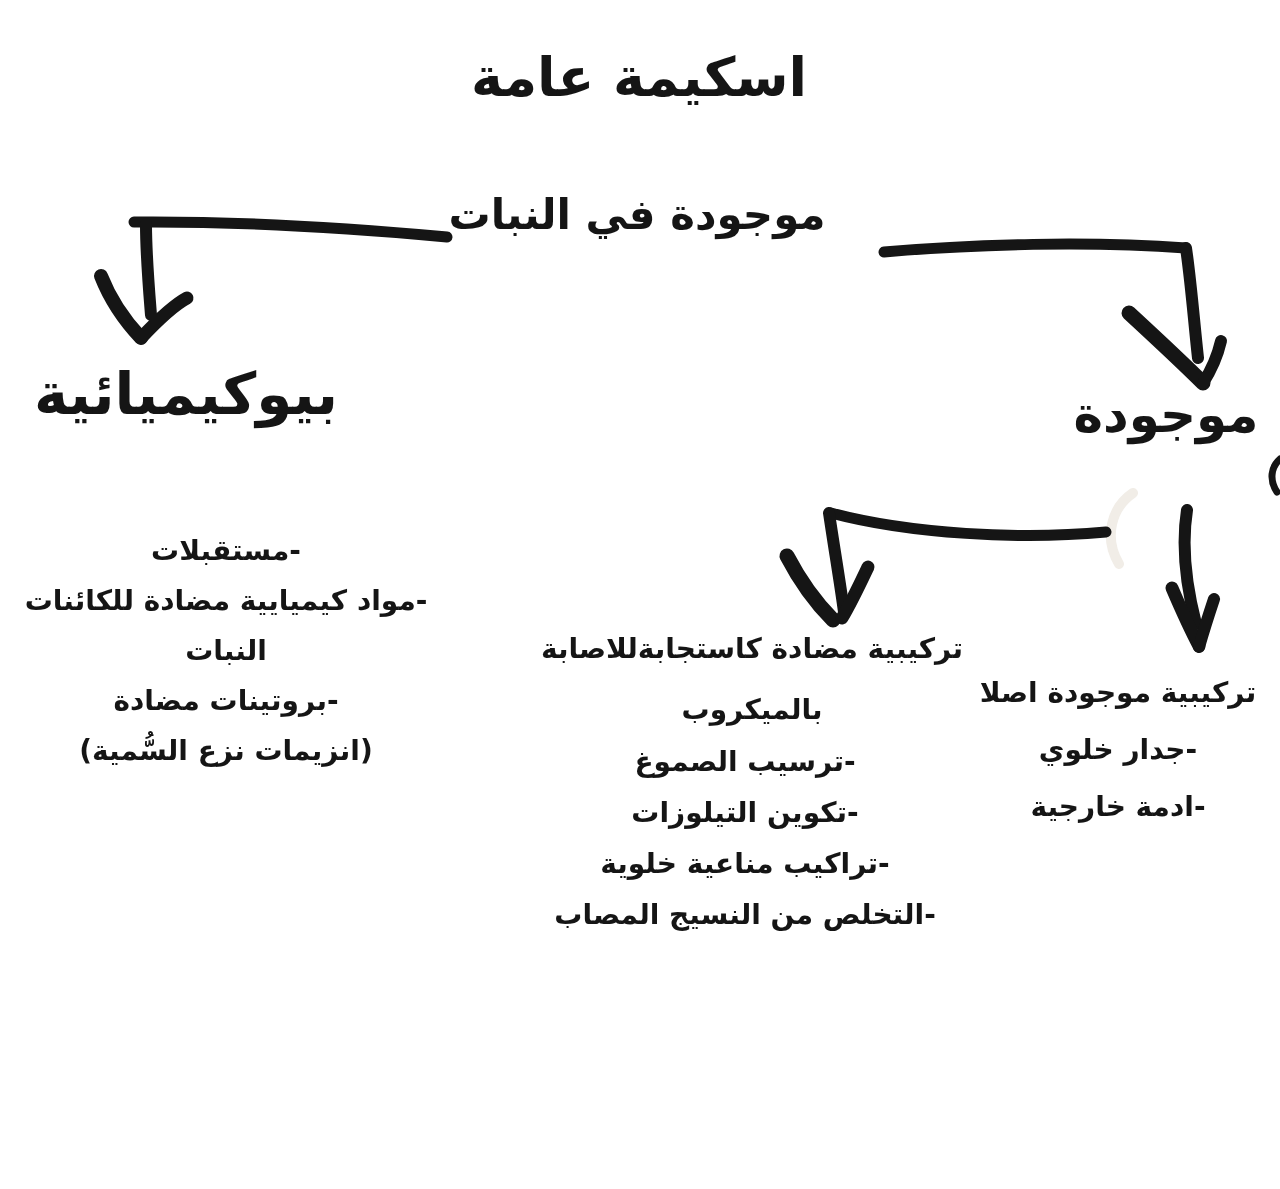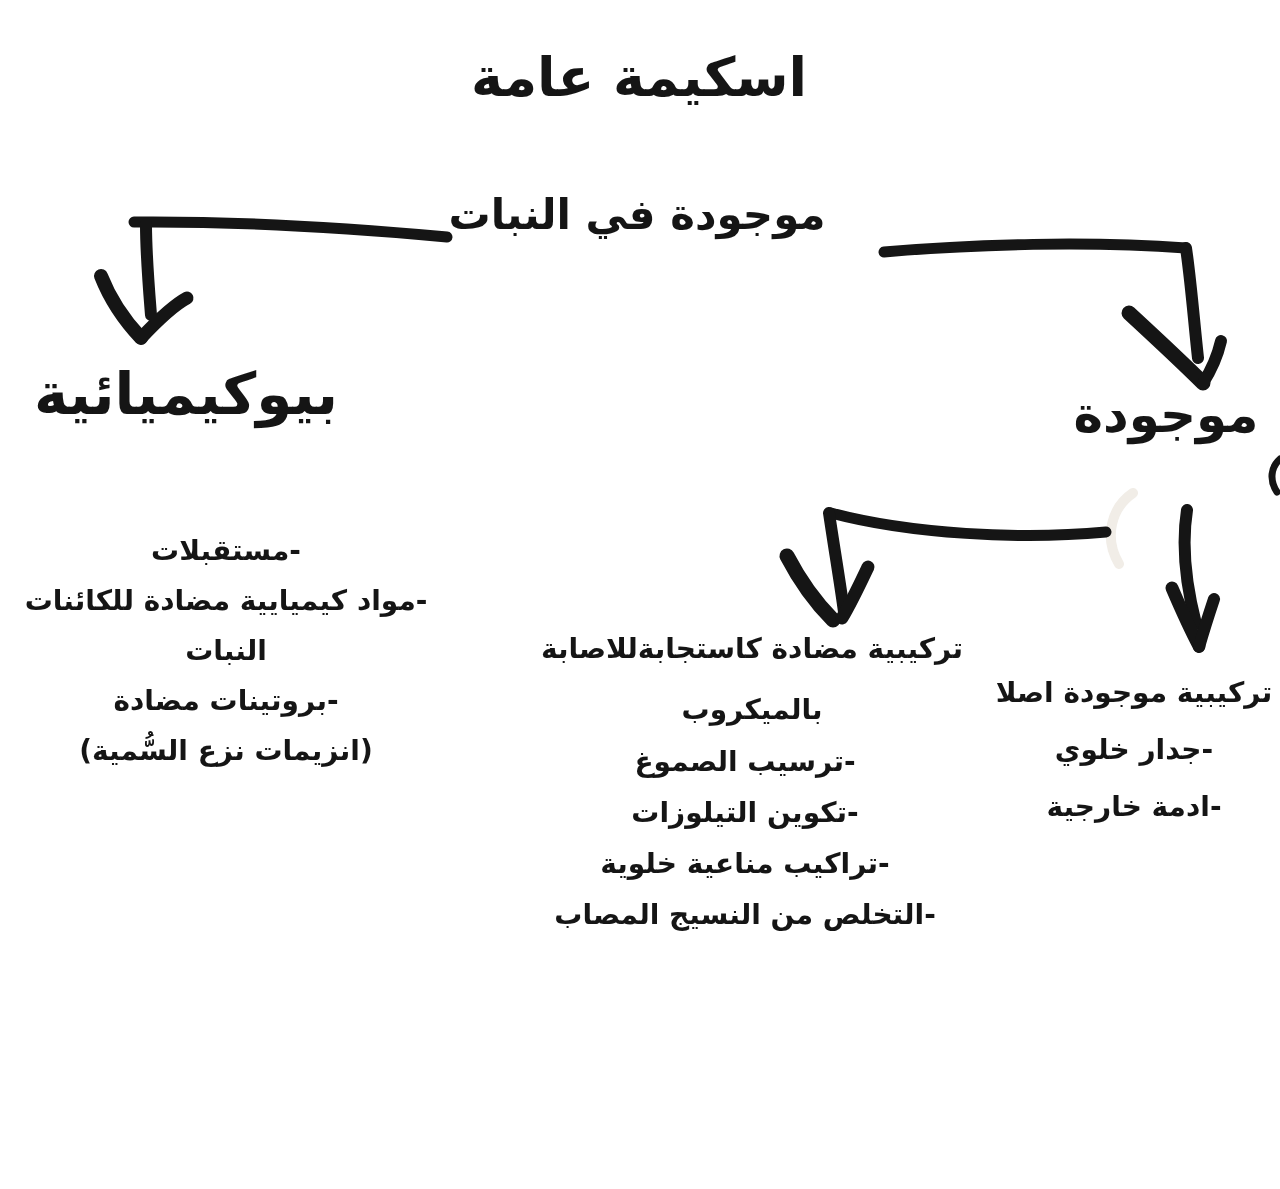--- a/index.html
+++ b/index.html
@@ -44,21 +44,21 @@
     white-space: nowrap;
     font-size: 28px;
   }
   .title       { left: 639px;  top: 46px;  font-size: 54px; }
   .subtitle    { left: 637px;  top: 190px; font-size: 42px; }
   .label-bio   { left: 186px;  top: 360px; font-size: 58px; text-align: right; }
   .label-fit   { left: 1166px; top: 386px; font-size: 50px; }
   .left-list   { left: 226px;  top: 496px; line-height: 50px; margin-top: 30px; }
   .mid-heading { left: 752px;  top: 618px; line-height: 61px; }
   .mid-list    { left: 745px;  top: 736px; line-height: 51px; }
-  .right-list  { left: 1118px; top: 664px; line-height: 57px; margin-left: 16px; }
+  .right-list  { left: 1118px; top: 664px; line-height: 57px; }
 </style>
 </head>
 <body>
 
 <div class="canvas">
 
   <svg class="arrows-layer" viewBox="0 0 1280 1189" aria-hidden="true">
 
     <path class="faint" d="M 1133 493 C 1112 507 1103 537 1119 564" stroke-width="10"></path>
 

